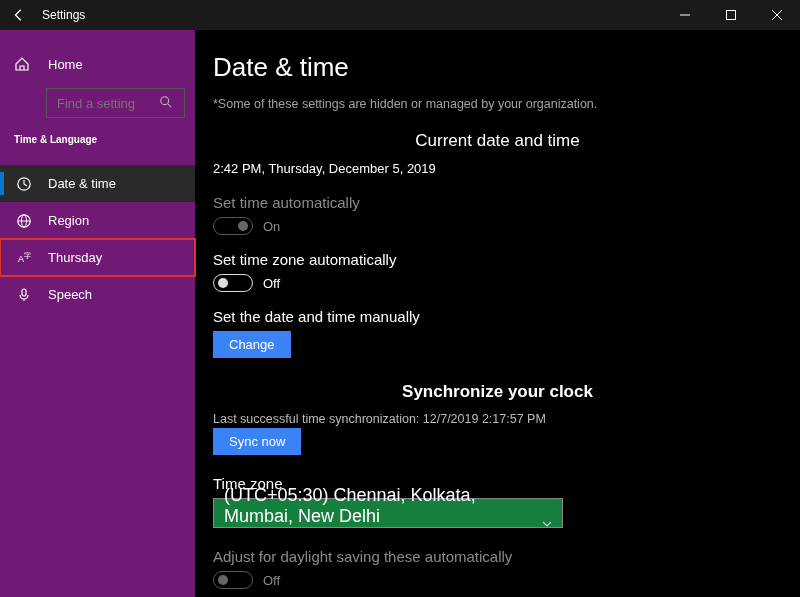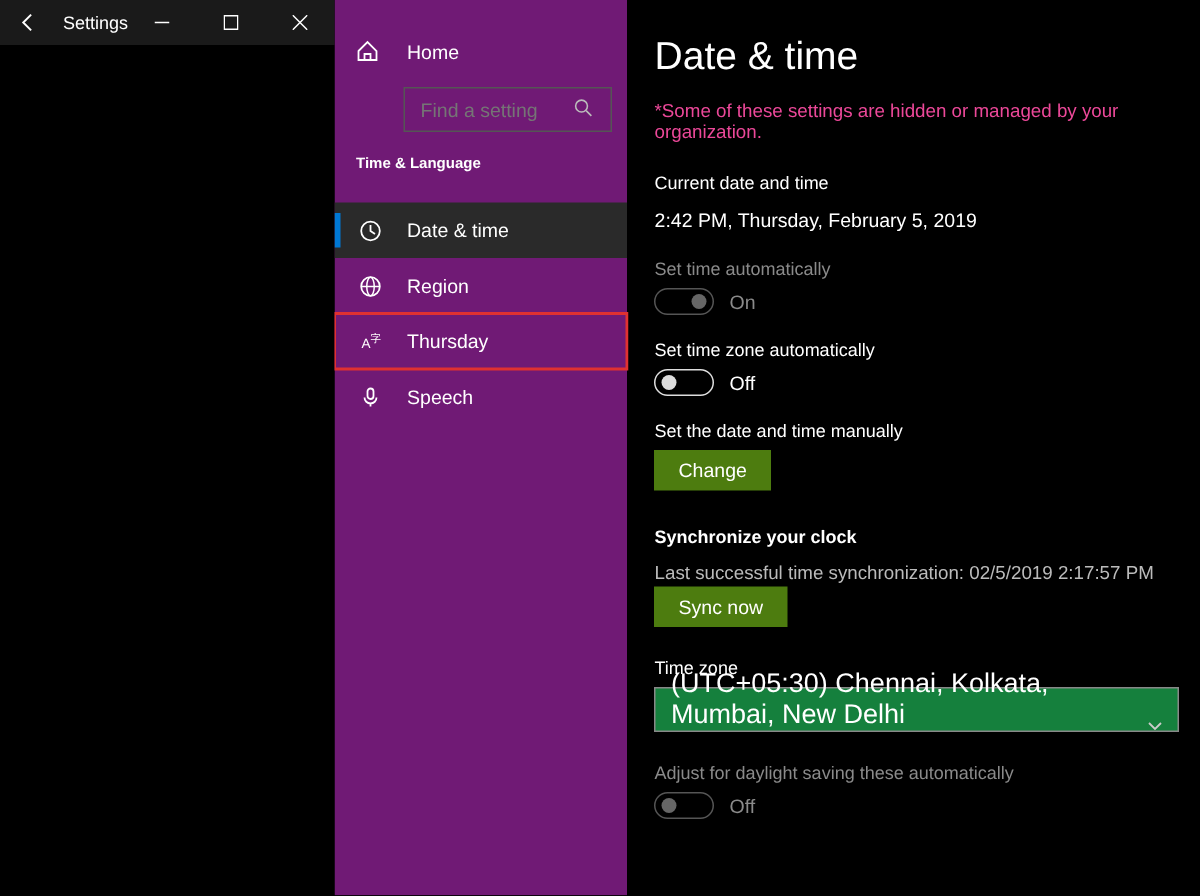--- a/index.html
+++ b/index.html
@@ -7,20 +7,21 @@
     font-family: "Segoe UI", Arial, sans-serif;
     background: #000;
     color: #fff;
     width: 800px;
     height: 597px;
     overflow: hidden;
     font-size: 13px;
   }
   .window {
     display: flex;
+    flex-direction: column;
     width: 100%;
     height: 100%;
     border-radius: 16px;
   }
   .titlebar {
     height: 30px;
     background: #1a1a1a;
     display: flex;
     align-items: center;
     padding-left: 12px;
@@ -139,35 +140,36 @@
     padding: 22px 18px 0 18px;
     overflow-y: auto;
     color: #fff;
   }
   .main h1 {
     font-size: 26px;
     font-weight: 400;
     margin-bottom: 14px;
   }
   .orgmsg {
-    color: #ec4899;
+    color: #a3a3a3;
     font-size: 12.5px;
     margin-bottom: 20px;
   }
   .section-h {
-    font-size: 12px;
+    font-size: 17px;
     font-weight: 400;
     margin-bottom: 10px;
+    text-align: center;
   }
   .datetime-val {
     font-size: 13px;
     margin-bottom: 18px;
   }
   .setting-label {
-    font-size: 12px;
+    font-size: 15px;
     margin-bottom: 6px;
     color: #fff;
   }
   .setting-label.disabled { color: #8a8a8a; }
   .toggle-row {
     display: flex;
     align-items: center;
     margin-bottom: 16px;
   }
   .toggle {
@@ -191,21 +193,21 @@
   .toggle.on.disabled .knob { left: auto; right: 4px; background: #666; }
   .toggle.on.disabled { border-color: #555; }
   .toggle.off.enabled { border-color: #ddd; }
   .toggle.off.enabled .knob { background: #ddd; }
   .toggle.off.disabled { border-color: #555; }
   .toggle.off.disabled .knob { background: #666; }
   .toggle-state { font-size: 13px; }
   .toggle-state.disabled { color: #8a8a8a; }
   .btn {
     display: inline-block;
-    background: #4d7c0f;
+    background: #3b82f6;
     color: #fff;
     border: none;
     padding: 6px 16px;
     font-size: 13px;
     margin-bottom: 20px;
   }
   .synctext {
     font-size: 12.5px;
     color: #bbb;
     margin-bottom: 2px;
@@ -325,21 +327,21 @@
           <span>Speech</span>
         </div>
       </div>
     </div>
 
     <div class="main">
       <h1>Date &amp; time</h1>
       <div class="orgmsg">*Some of these settings are hidden or managed by your organization.</div>
 
       <div class="section-h">Current date and time</div>
-      <div class="datetime-val">2:42 PM, Thursday, February 5, 2019</div>
+      <div class="datetime-val">2:42 PM, Thursday, December 5, 2019</div>
 
       <div class="setting-label disabled">Set time automatically</div>
       <div class="toggle-row">
         <div class="toggle on disabled">
             <div class="knob"></div>
           </div>
         <span class="toggle-state disabled">On</span>
       </div>
 
       <div class="setting-label">Set time zone automatically</div>
@@ -348,21 +350,21 @@
             <div class="knob"></div>
           </div>
         <span class="toggle-state">Off</span>
       </div>
 
       <div class="setting-label">Set the date and time manually</div>
       <button class="btn">Change</button>
 
       <div class="sync-section">
         <div class="section-h">Synchronize your clock</div>
-        <div class="synctext">Last successful time synchronization: 02/5/2019 2:17:57 PM</div>
+        <div class="synctext">Last successful time synchronization: 12/7/2019 2:17:57 PM</div>
         <button class="btn">Sync now</button>
       </div>
 
       <div class="setting-label">Time zone</div>
       <div class="dropdown">
         <span>(UTC+05:30) Chennai, Kolkata, Mumbai, New Delhi</span>
         <span class="chev">
           <svg width="10" height="6" viewBox="0 0 10 6">
               <path d="M1 1 L5 5 L9 1" stroke="#ccc" stroke-width="1.2" fill="none"></path>
             </svg>

